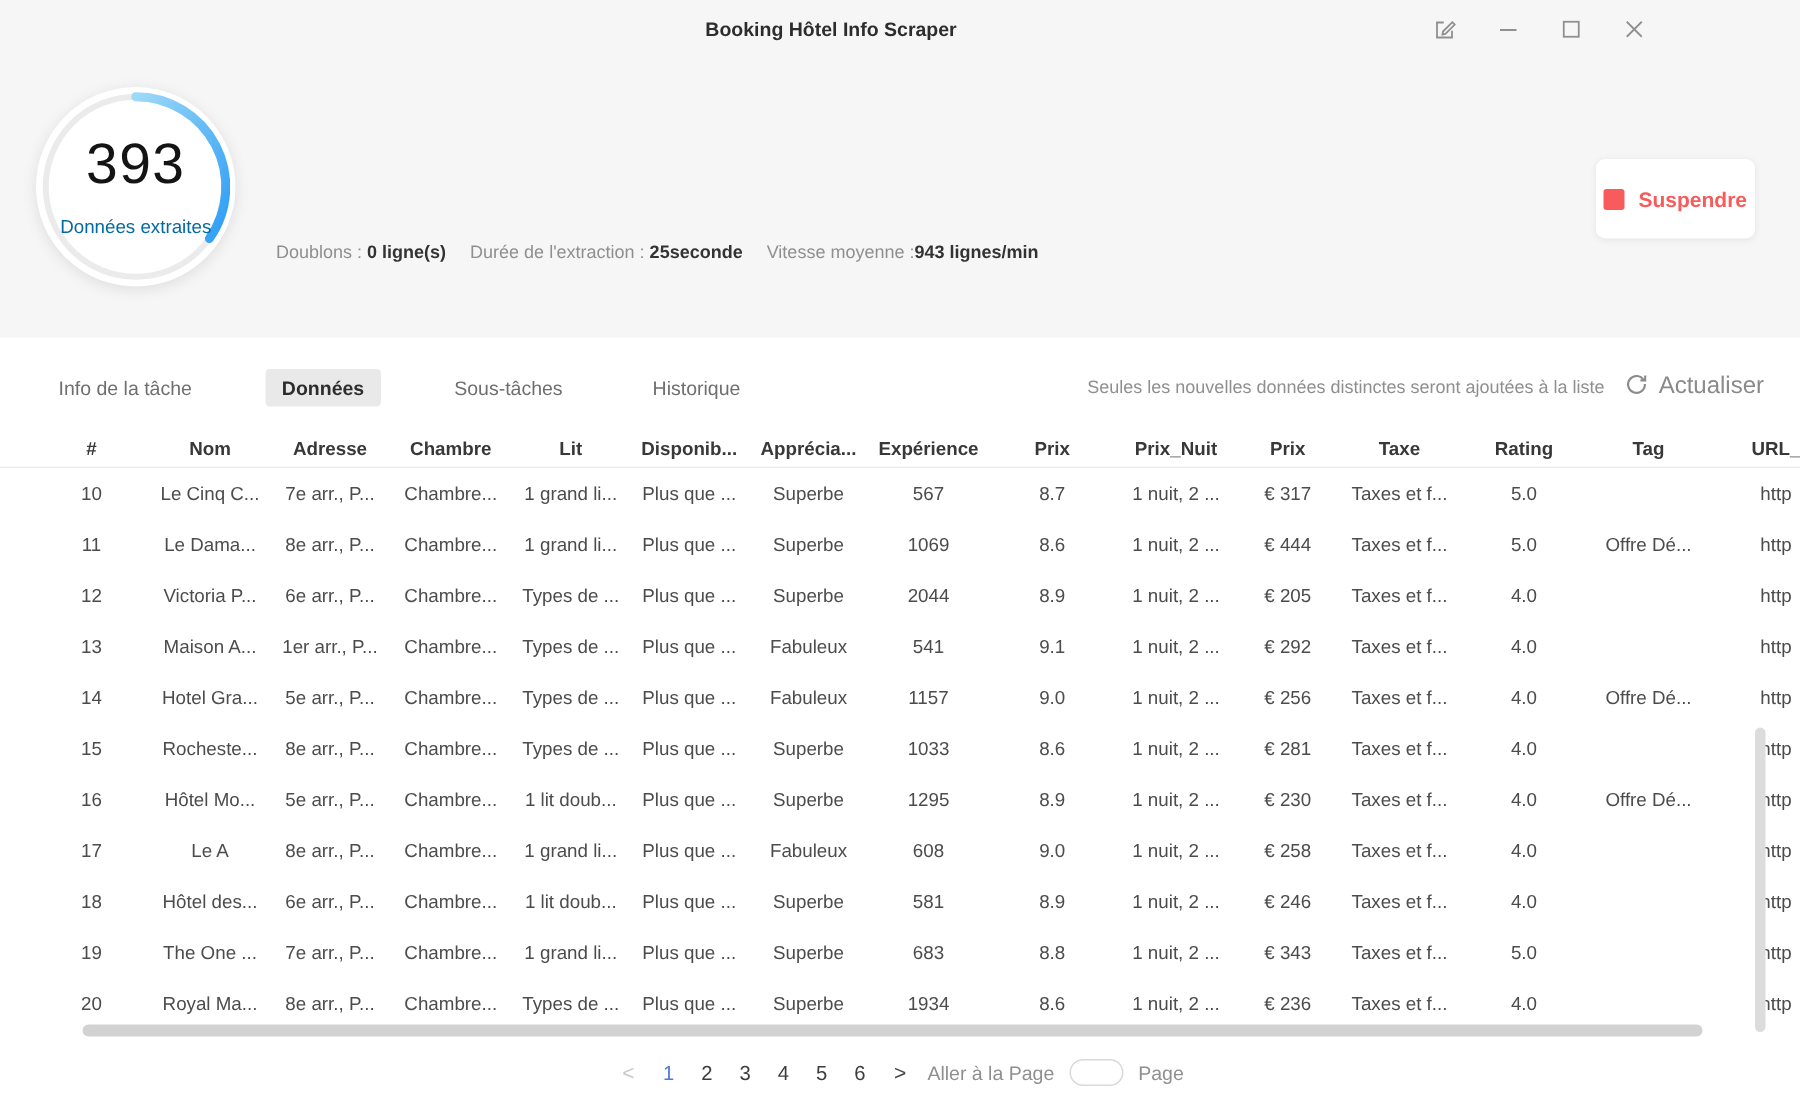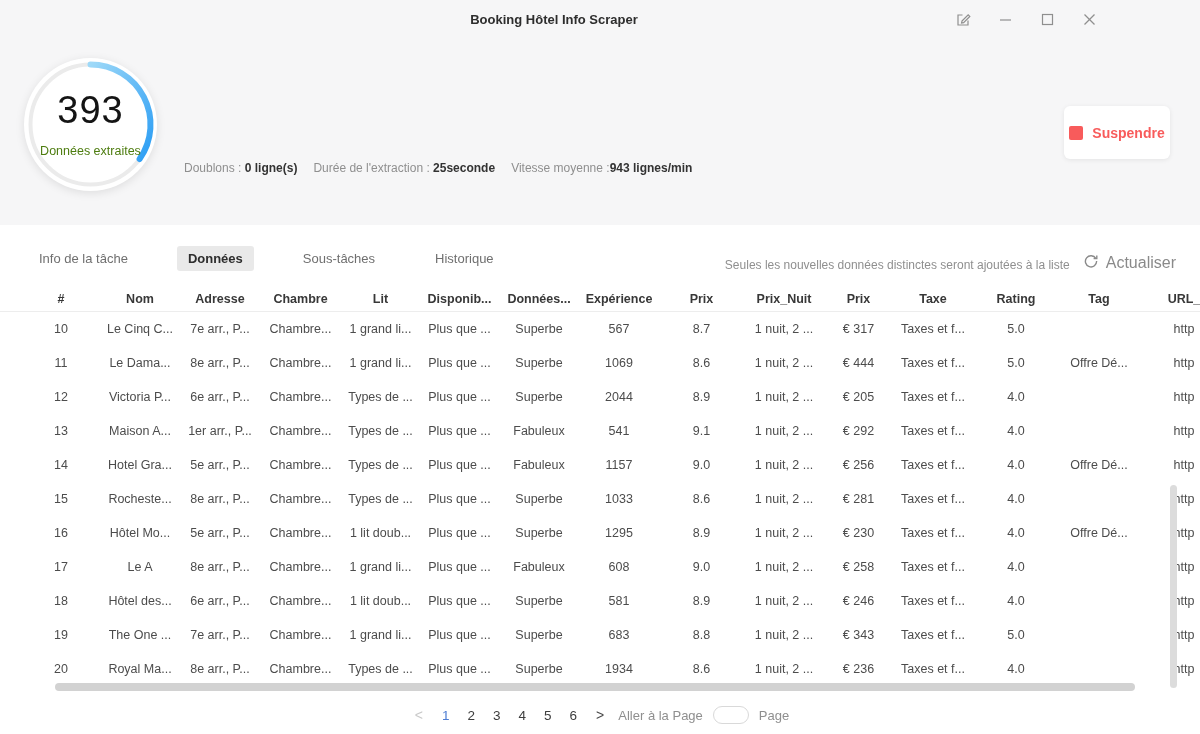--- a/index.html
+++ b/index.html
@@ -22,21 +22,21 @@
         color:#8f8f8f; font-size:14px; cursor:default; }
   .wc svg { display:block; }
 
   
   .circle-card { position:absolute; left:24px; top:58px; width:133px; height:133px; border-radius:50%;
                  background:#fff; box-shadow:0 2px 10px rgba(0,0,0,.10); }
   .circle-card svg { position:absolute; inset:0; }
   .circle-center { position:absolute; inset:0; display:flex; flex-direction:column;
                    align-items:center; justify-content:center; }
   .count { font-size:38px; color:#141414; letter-spacing:1px; line-height:1.05; }
-  .count-label { font-size:12.5px; color:#4d7c0f; margin-top:14px; }
+  .count-label { font-size:12.5px; color:#0369a1; margin-top:14px; }
 
   
   .status { position:absolute; left:184px; top:90px; }
   .status-row { display:flex; align-items:center; gap:12px; }
   .status-title { font-size:21px; font-weight:700; color:#333; }
   .status-sub { margin-top:10px; font-size:12px; color:#9c9c9c; }
   .stats { position:absolute; left:184px; top:161px; display:flex; gap:16px; white-space:nowrap;text-align:right; }
   .stat { font-size:12px; color:#8f8f8f; }
   .stat b { color:#333; font-weight:700; }
 
@@ -44,21 +44,21 @@
                  background:#fff; border:none; border-radius:6px; box-shadow:0 1px 5px rgba(0,0,0,.08);
                  display:flex; align-items:center; justify-content:center; gap:9px; cursor:pointer; }
   .suspend-sq { width:14px; height:14px; border-radius:2px; background:#f85b5b; }
   .suspend-txt { font-size:14px; font-weight:700; color:#f85b5b; }
 
   
   .tabsbar { position:absolute; top:244px; left:0; width:1200px; height:28px; }
   .tabs { position:absolute; left:28px; top:0; display:flex; gap:38px; align-items:center; height:28px; }
   .tab { font-size:13px; color:#6f6f6f; padding:5px 11px; border-radius:3px; cursor:pointer; white-space:nowrap; }
   .tab.active { background:#e9e9e9; color:#2d2d2d; font-weight:700; }
-  .right-tools { position:absolute; right:24px; top:0; height:28px; display:flex; align-items:flex-end; gap:14px; }
+  .right-tools { position:absolute; right:24px; top:0; height:28px; display:flex; align-items:center; gap:14px; }
   .notice { font-size:12px; color:#8f8f8f; }
   .refresh { display:flex; align-items:center; gap:8px; cursor:pointer; color:#8a8a8a; }
   .refresh-label { font-size:16px; color:#8a8a8a; }
 
   
   .grid-row { display:grid; padding-left:22px;
     grid-template-columns:78px 80px 80px 81px 79px 79px 80px 80px 85px 80px 69px 80px 86px 80px 90px; }
   .thead { position:absolute; top:285px; left:0; width:1200px; height:27px; border-bottom:1px solid #ededed; }
   .cell { text-align:center; font-size:12.5px; color:#4c4c4c; white-space:nowrap; overflow:hidden;
           display:flex; align-items:center; justify-content:center; }
@@ -172,21 +172,21 @@
   </div>
 
   <div class="thead">
     <div class="grid-row">
         <div class="cell th">#</div>
         <div class="cell th">Nom</div>
         <div class="cell th">Adresse</div>
         <div class="cell th">Chambre</div>
         <div class="cell th">Lit</div>
         <div class="cell th">Disponib...</div>
-        <div class="cell th">Données...</div>
+        <div class="cell th">Apprécia...</div>
         <div class="cell th">Expérience</div>
         <div class="cell th">Prix</div>
         <div class="cell th">Prix_Nuit</div>
         <div class="cell th">Prix</div>
         <div class="cell th">Taxe</div>
         <div class="cell th">Rating</div>
         <div class="cell th">Tag</div>
         <div class="cell th">URL_</div>
       </div>
   </div>

